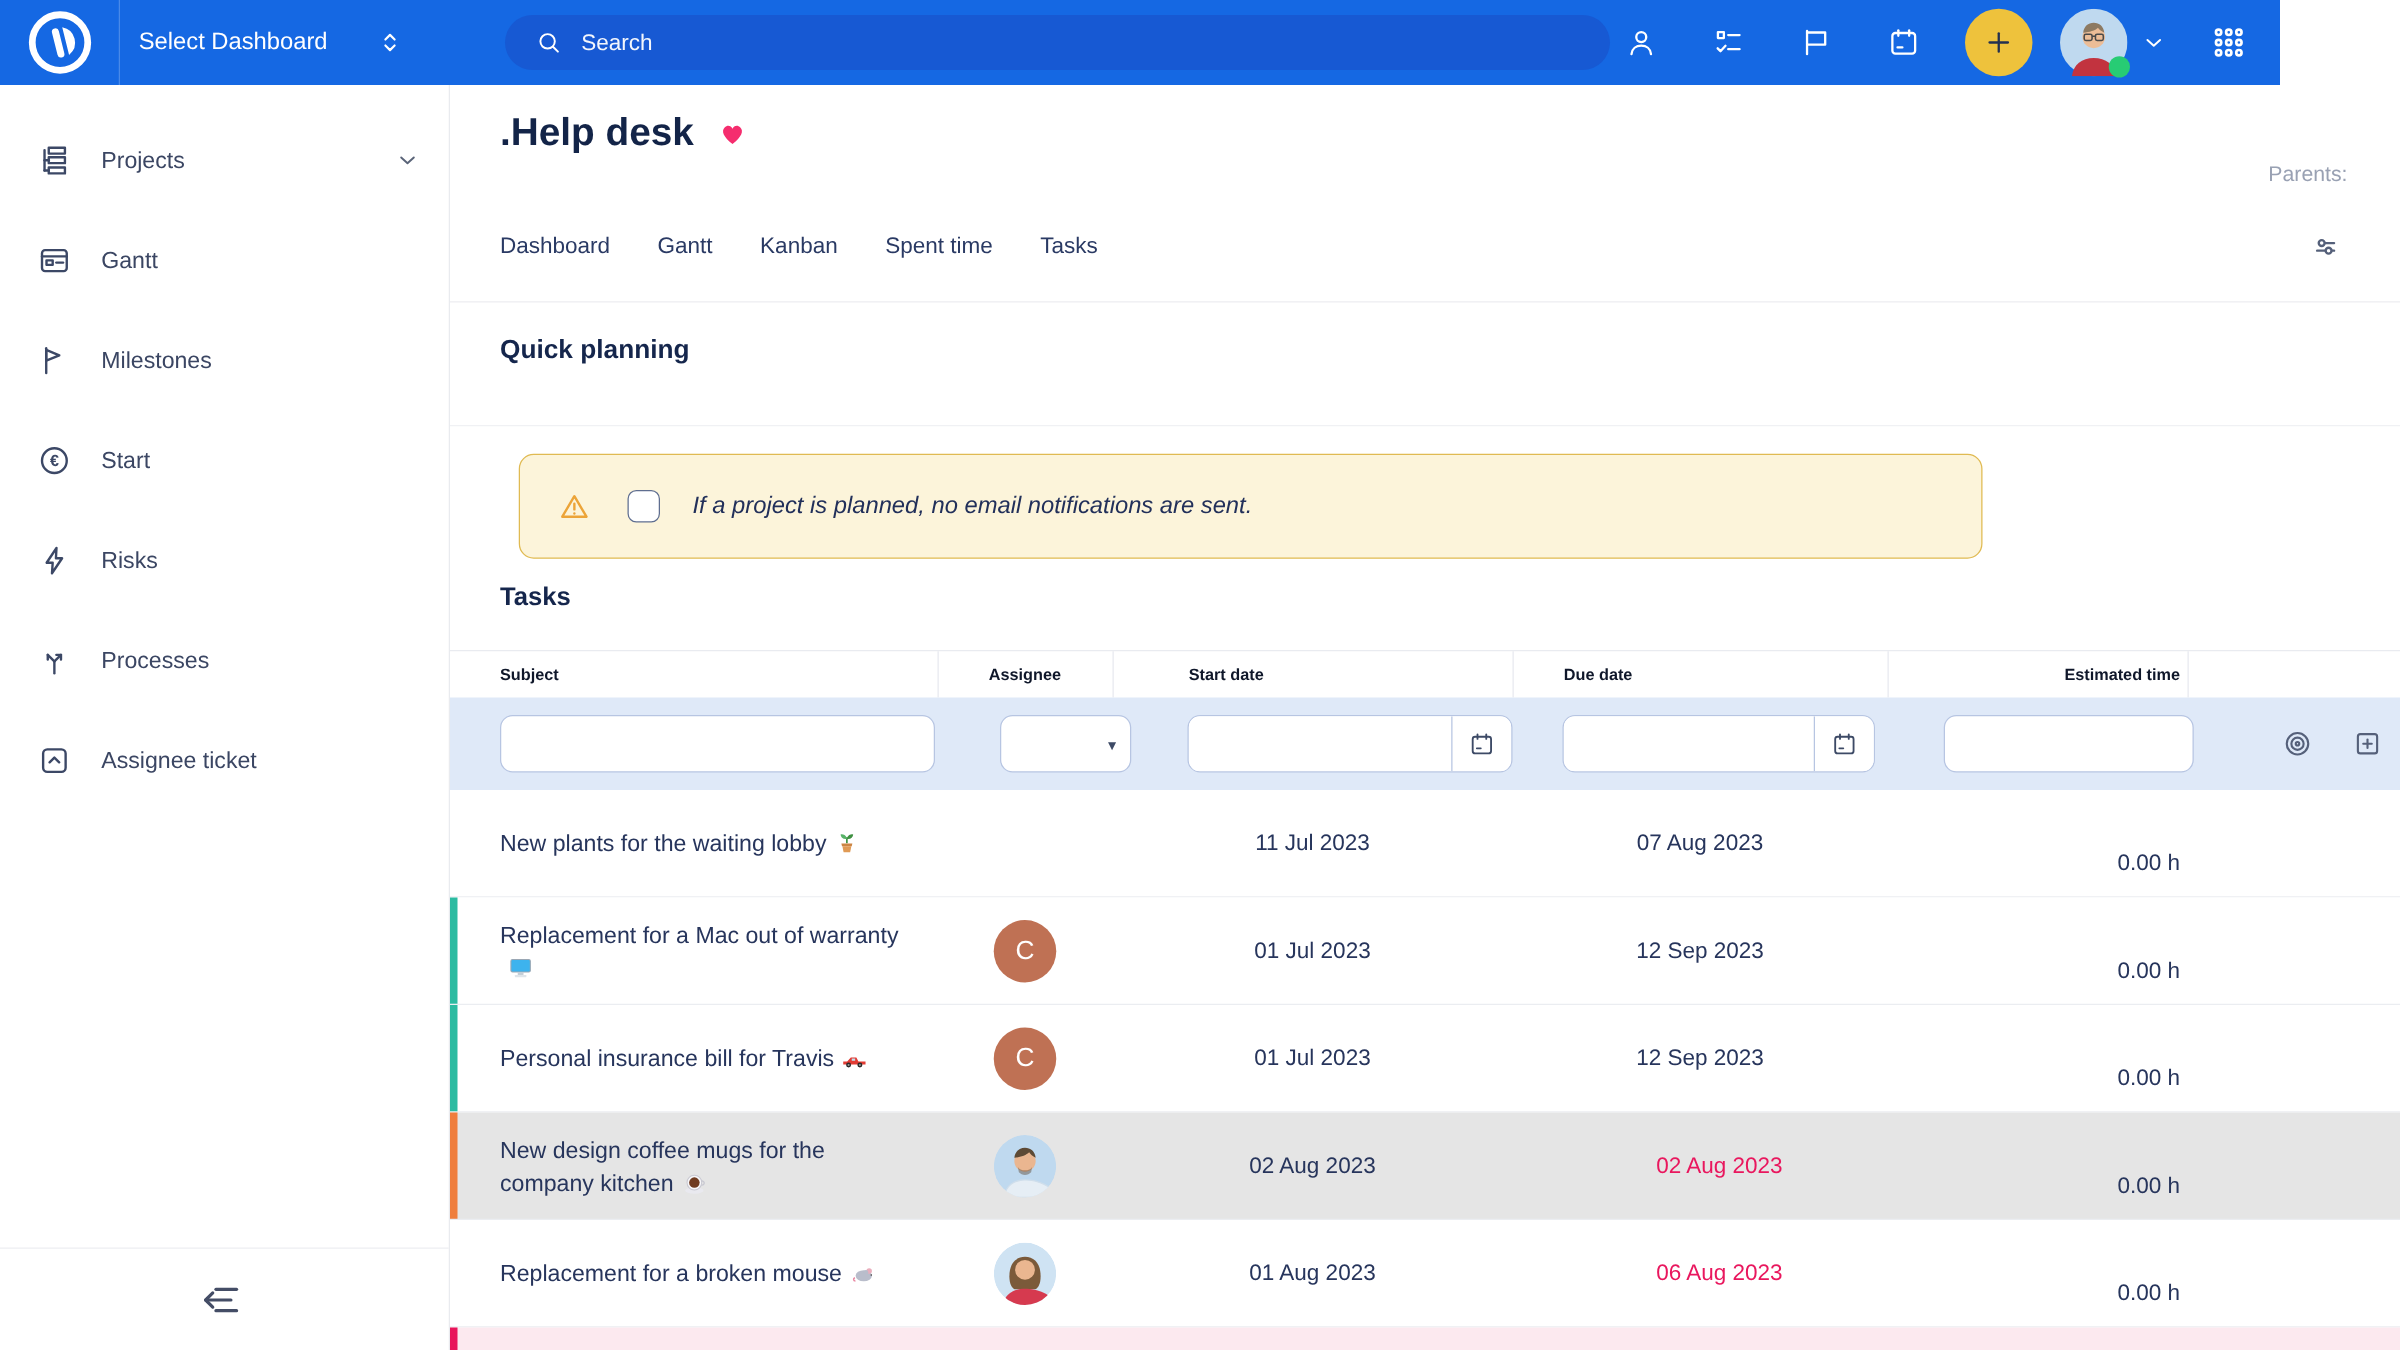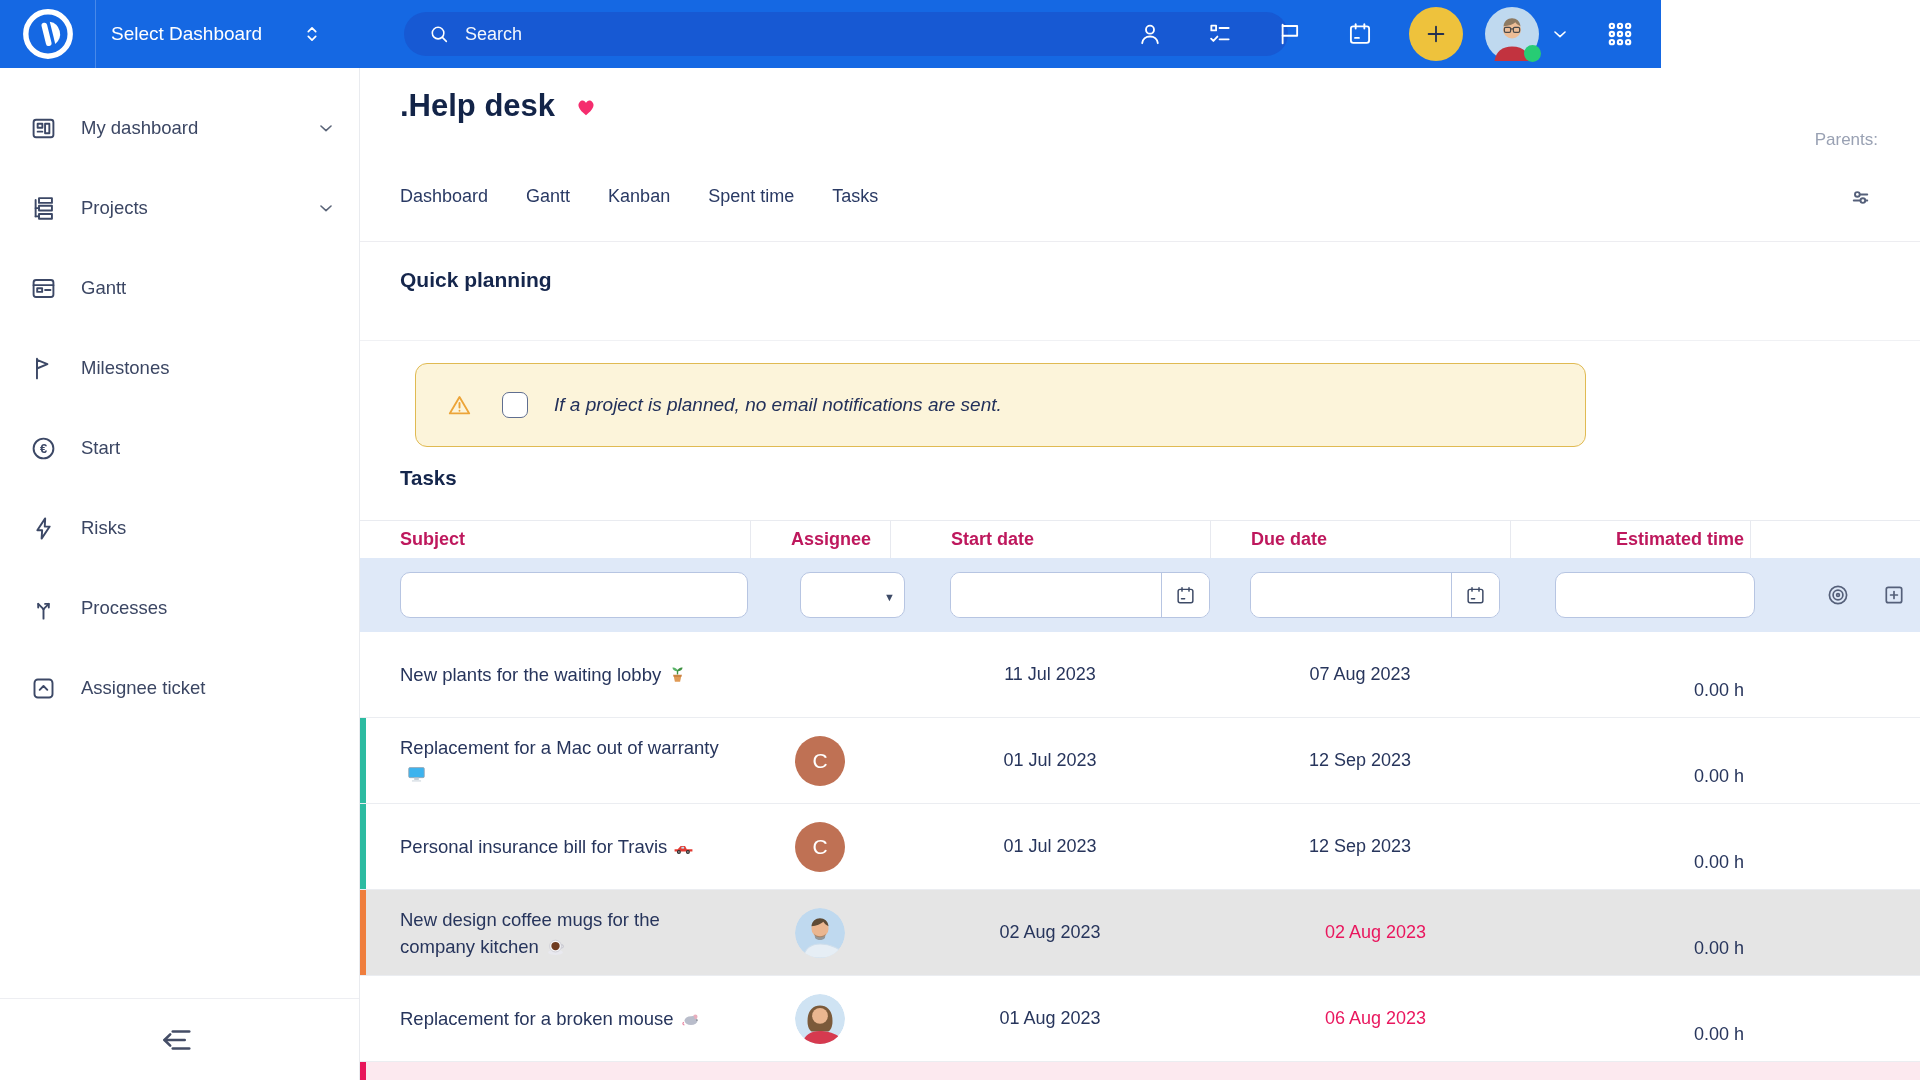--- a/index.html
+++ b/index.html
@@ -1,21 +1,21 @@
 <!DOCTYPE html>
 <html><head>
 <meta charset="utf-8">
 <style>
   html,body{margin:0;padding:0;width:1920px;height:1080px;overflow:hidden;
     font-family:"Liberation Sans","DejaVu Sans",sans-serif;background:#fff;}
   *{box-sizing:border-box;}
   svg{display:block;}
 
   
-  .topbar{position:absolute;top:0;left:0;width:1661px;height:68px;background:#1568e3;z-index:30;}
+  .topbar{position:absolute;top:0;left:0;width:1824px;height:68px;background:#1568e3;z-index:30;}
   .logo-wrap{position:absolute;left:0;top:0;width:96px;height:68px;display:flex;align-items:center;justify-content:center;border-right:1px solid rgba(255,255,255,.22);}
   .logo-wrap svg{width:52px;height:52px;}
   .select-dash{position:absolute;left:111px;top:0;height:68px;display:flex;align-items:center;color:#fff;cursor:pointer;}
   .select-dash .lbl{font-size:19px;font-weight:500;}
   .select-dash .updown{width:24px;height:24px;margin-left:38px;color:#fff;}
   .search-pill{position:absolute;left:404px;top:12px;width:884px;height:44px;border-radius:22px;background:#1759d3;display:flex;align-items:center;padding-left:24px;}
   .search-pill .mag{width:22px;height:22px;color:#fff;flex:0 0 auto;}
   .search-pill input{background:transparent;border:none;outline:none;color:#fff;font-size:18px;margin-left:13px;width:700px;font-family:inherit;}
   .search-pill input::placeholder{color:#fff;opacity:.95;}
   .top-right{position:absolute;right:0;top:0;height:68px;display:flex;align-items:center;padding-right:26px;}
@@ -57,21 +57,21 @@
   .warn-tri{width:27px;height:27px;color:#eca438;margin-left:30px;flex:0 0 auto;}
   .notice-check{width:26px;height:26px;border:1.7px solid #5f6e90;border-radius:7px;background:#fff;margin-left:29px;cursor:pointer;flex:0 0 auto;}
   .notice-text{margin-left:26px;font-size:19px;font-style:italic;color:#22305a;}
 
   .tasks-heading{position:absolute;left:40px;top:398px;font-size:20.5px;font-weight:700;color:#15264c;}
 
   
   .table{position:absolute;left:0;top:452px;width:1560px;}
   .trow{display:grid;grid-template-columns:350px 140px 320px 300px 240px 1fr;padding-left:40px;position:relative;}
   .thead{height:38px;border-top:1px solid #e9ebf0;}
-  .th{display:flex;align-items:center;font-size:18px;font-weight:700;color:#be185d;}
+  .th{display:flex;align-items:center;font-size:13px;font-weight:700;color:#0f172a;}
   .th-sep{border-left:1px solid #e7e9ef;}
   .th-assignee{padding-left:40px;}
   .th-start{padding-left:60px;}
   .th-due{padding-left:40px;}
   .th-est{justify-content:flex-end;padding-right:6px;}
   .filter-row{height:74px;background:#dfe9f8;align-items:center;}
   .f-input{height:46px;background:#fff;border:1px solid #b7c5e2;border-radius:10px;}
   .f-subject{width:348px;}
   .f-assignee{margin-left:50px;width:105px;position:relative;cursor:pointer;}
   .f-assignee .caret{position:absolute;right:9px;top:18px;font-size:11px;color:#3d4a66;}
@@ -203,36 +203,20 @@
           <circle cx="5.5" cy="18.5" r="1.7"></circle>
           <circle cx="12" cy="18.5" r="1.7"></circle>
           <circle cx="18.5" cy="18.5" r="1.7"></circle>
         </svg>
       </span>
   </div>
 </div>
 
 <div class="sidebar">
   <div class="side-nav" id="side-nav">
-  <div class="side-item">
-    <span class="side-icon">
-          <svg viewBox="0 0 24 24" fill="none" stroke="currentColor" stroke-width="1.7" stroke-linecap="round" stroke-linejoin="round" width="100%" height="100%">
-            <rect x="3.2" y="4.2" width="17.6" height="15.6" rx="2.2"></rect>
-            <rect x="6.8" y="7.8" width="4.2" height="3.6"></rect>
-            <rect x="13.4" y="7.8" width="3.8" height="8.4"></rect>
-            <path d="M6.8 14.8h4.2"></path>
-          </svg>
-        </span>
-    <span class="side-label">My dashboard</span>
-    <span class="side-chev">
-          <svg viewBox="0 0 24 24" fill="none" stroke="currentColor" stroke-width="1.7" stroke-linecap="round" stroke-linejoin="round" width="100%" height="100%">
-            <path d="m6.5 9.8 5.5 5 5.5-5"></path>
-          </svg>
-        </span>
-  </div>
 
   <div class="side-item">
     <span class="side-icon">
           <svg viewBox="0 0 24 24" fill="none" stroke="currentColor" stroke-width="1.7" stroke-linecap="round" stroke-linejoin="round" width="100%" height="100%">
             <path d="M5 4.5V19"></path>
             <path d="M5 11.7h3"></path>
             <path d="M5 19h3"></path>
             <rect x="8" y="2.8" width="11.5" height="4.2"></rect>
             <rect x="8" y="9.6" width="11.5" height="4.2"></rect>
             <rect x="8" y="16.9" width="11.5" height="4.2"></rect>

